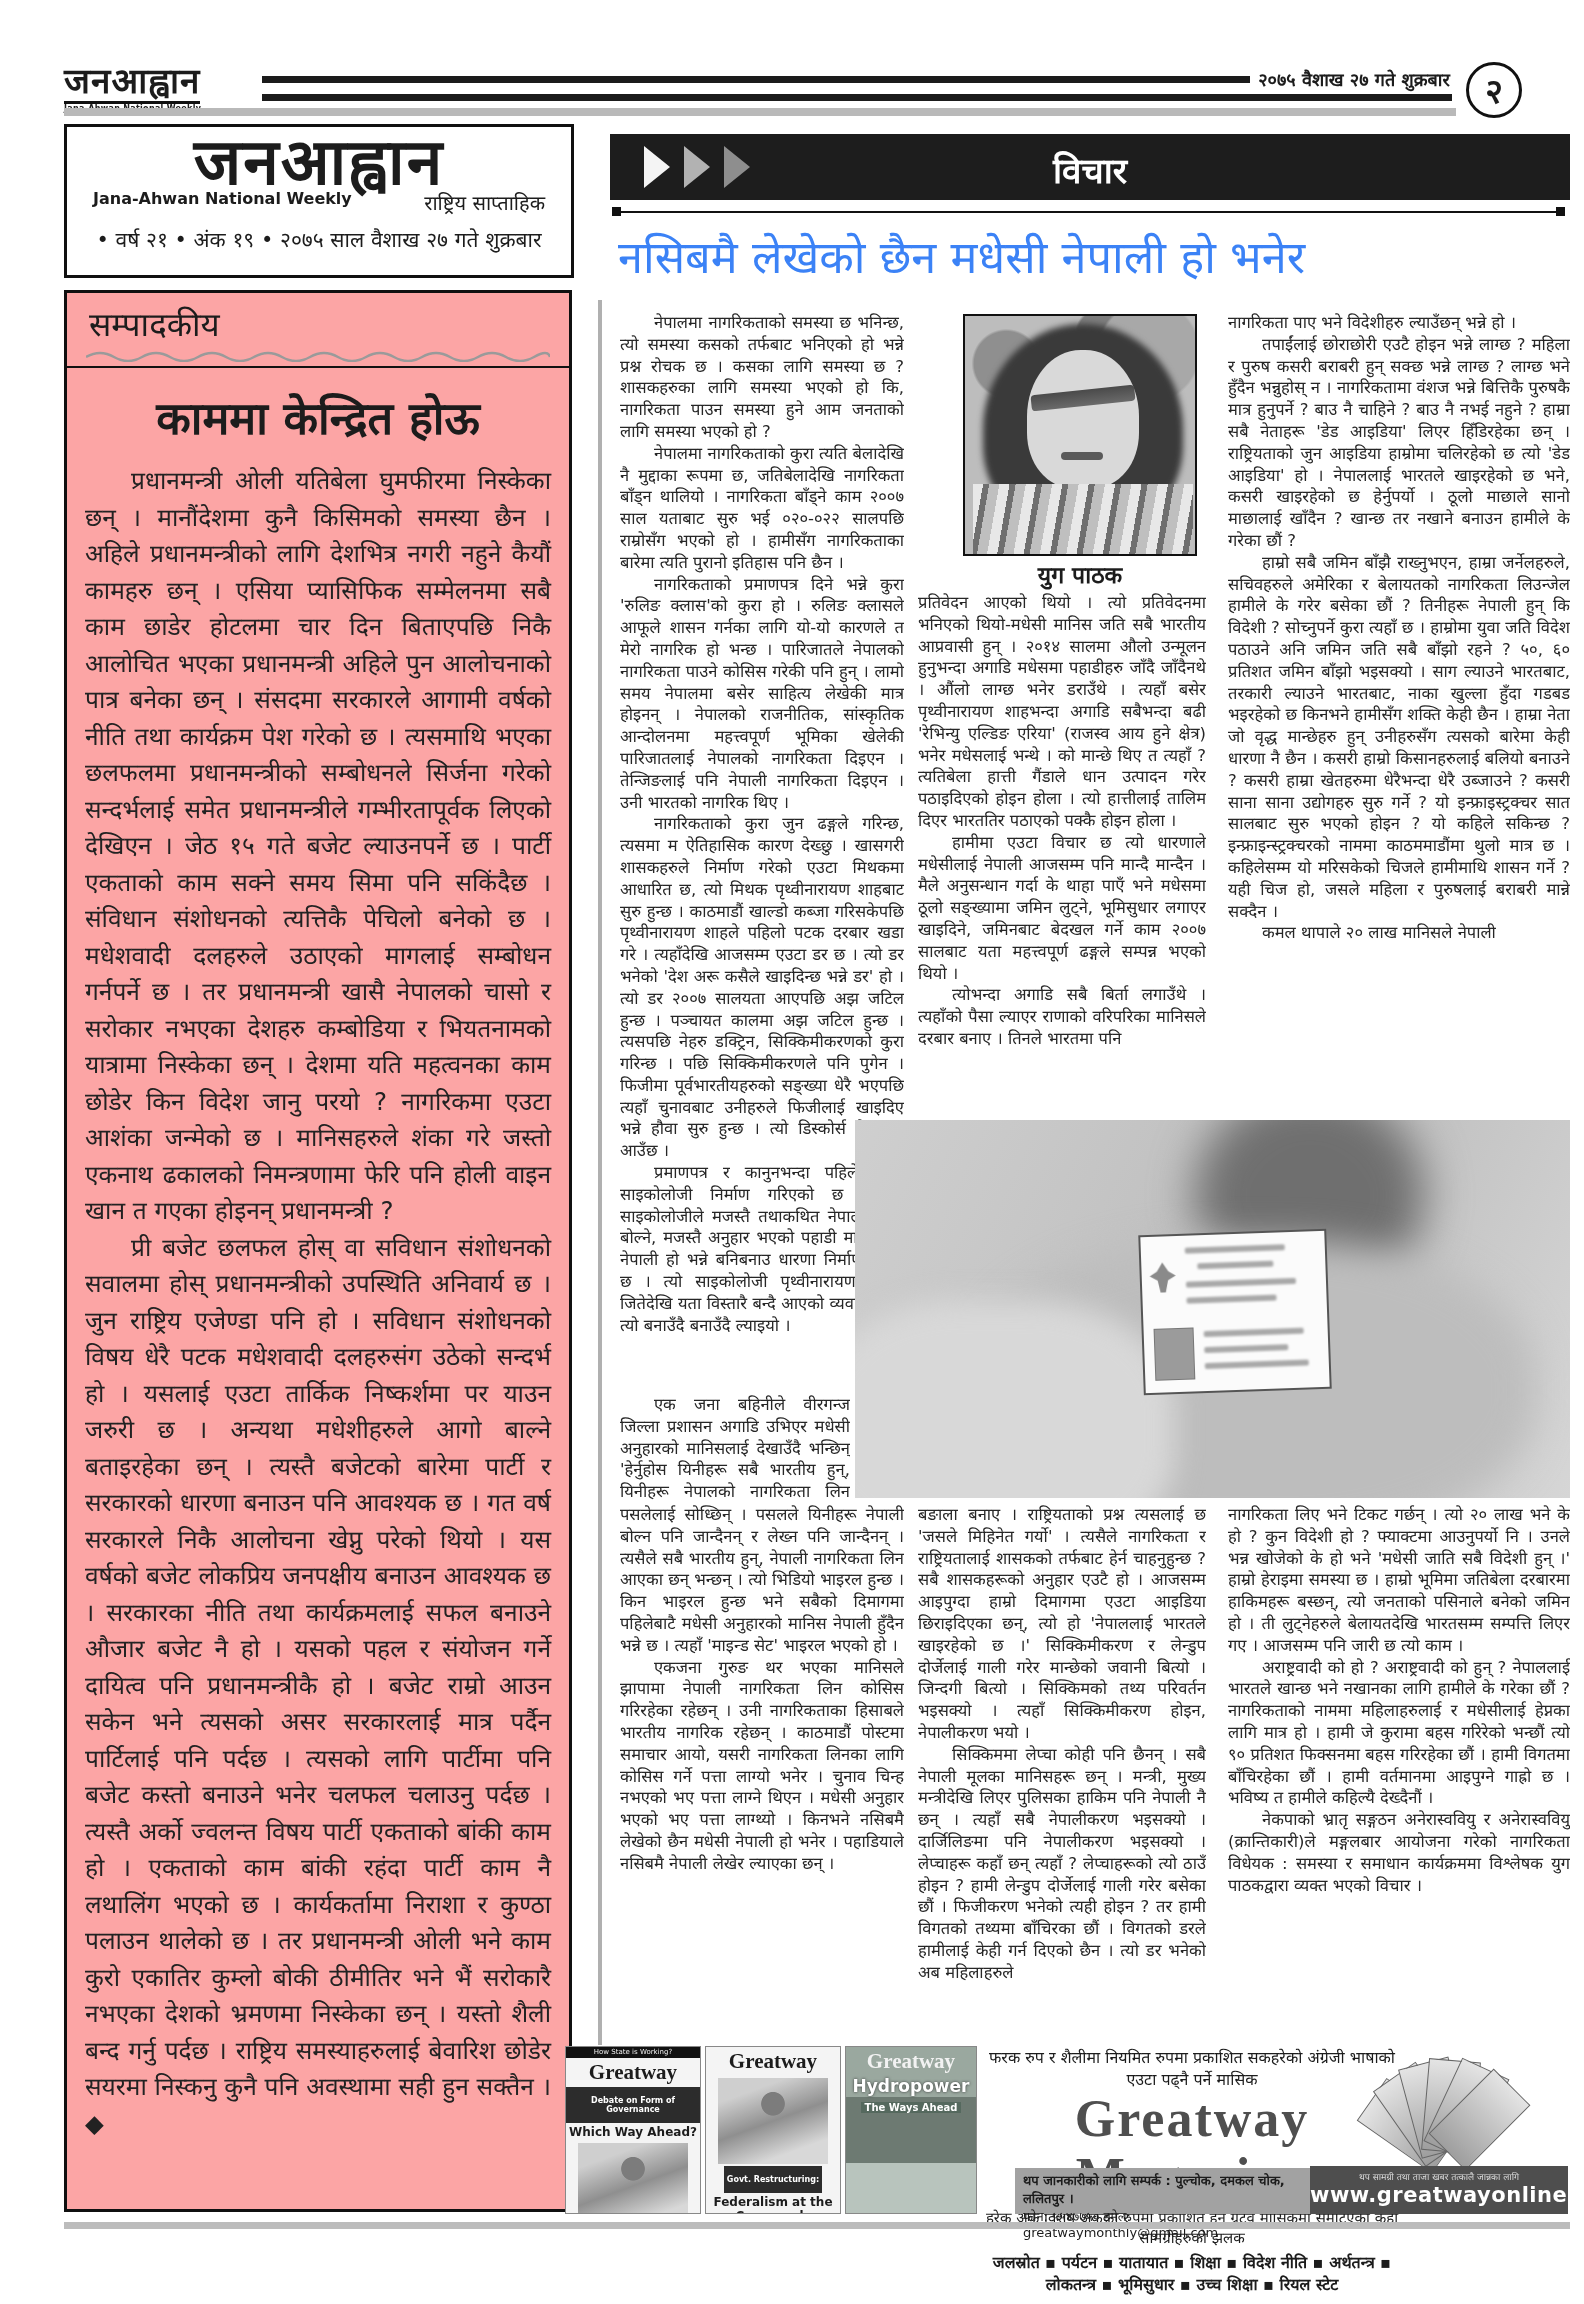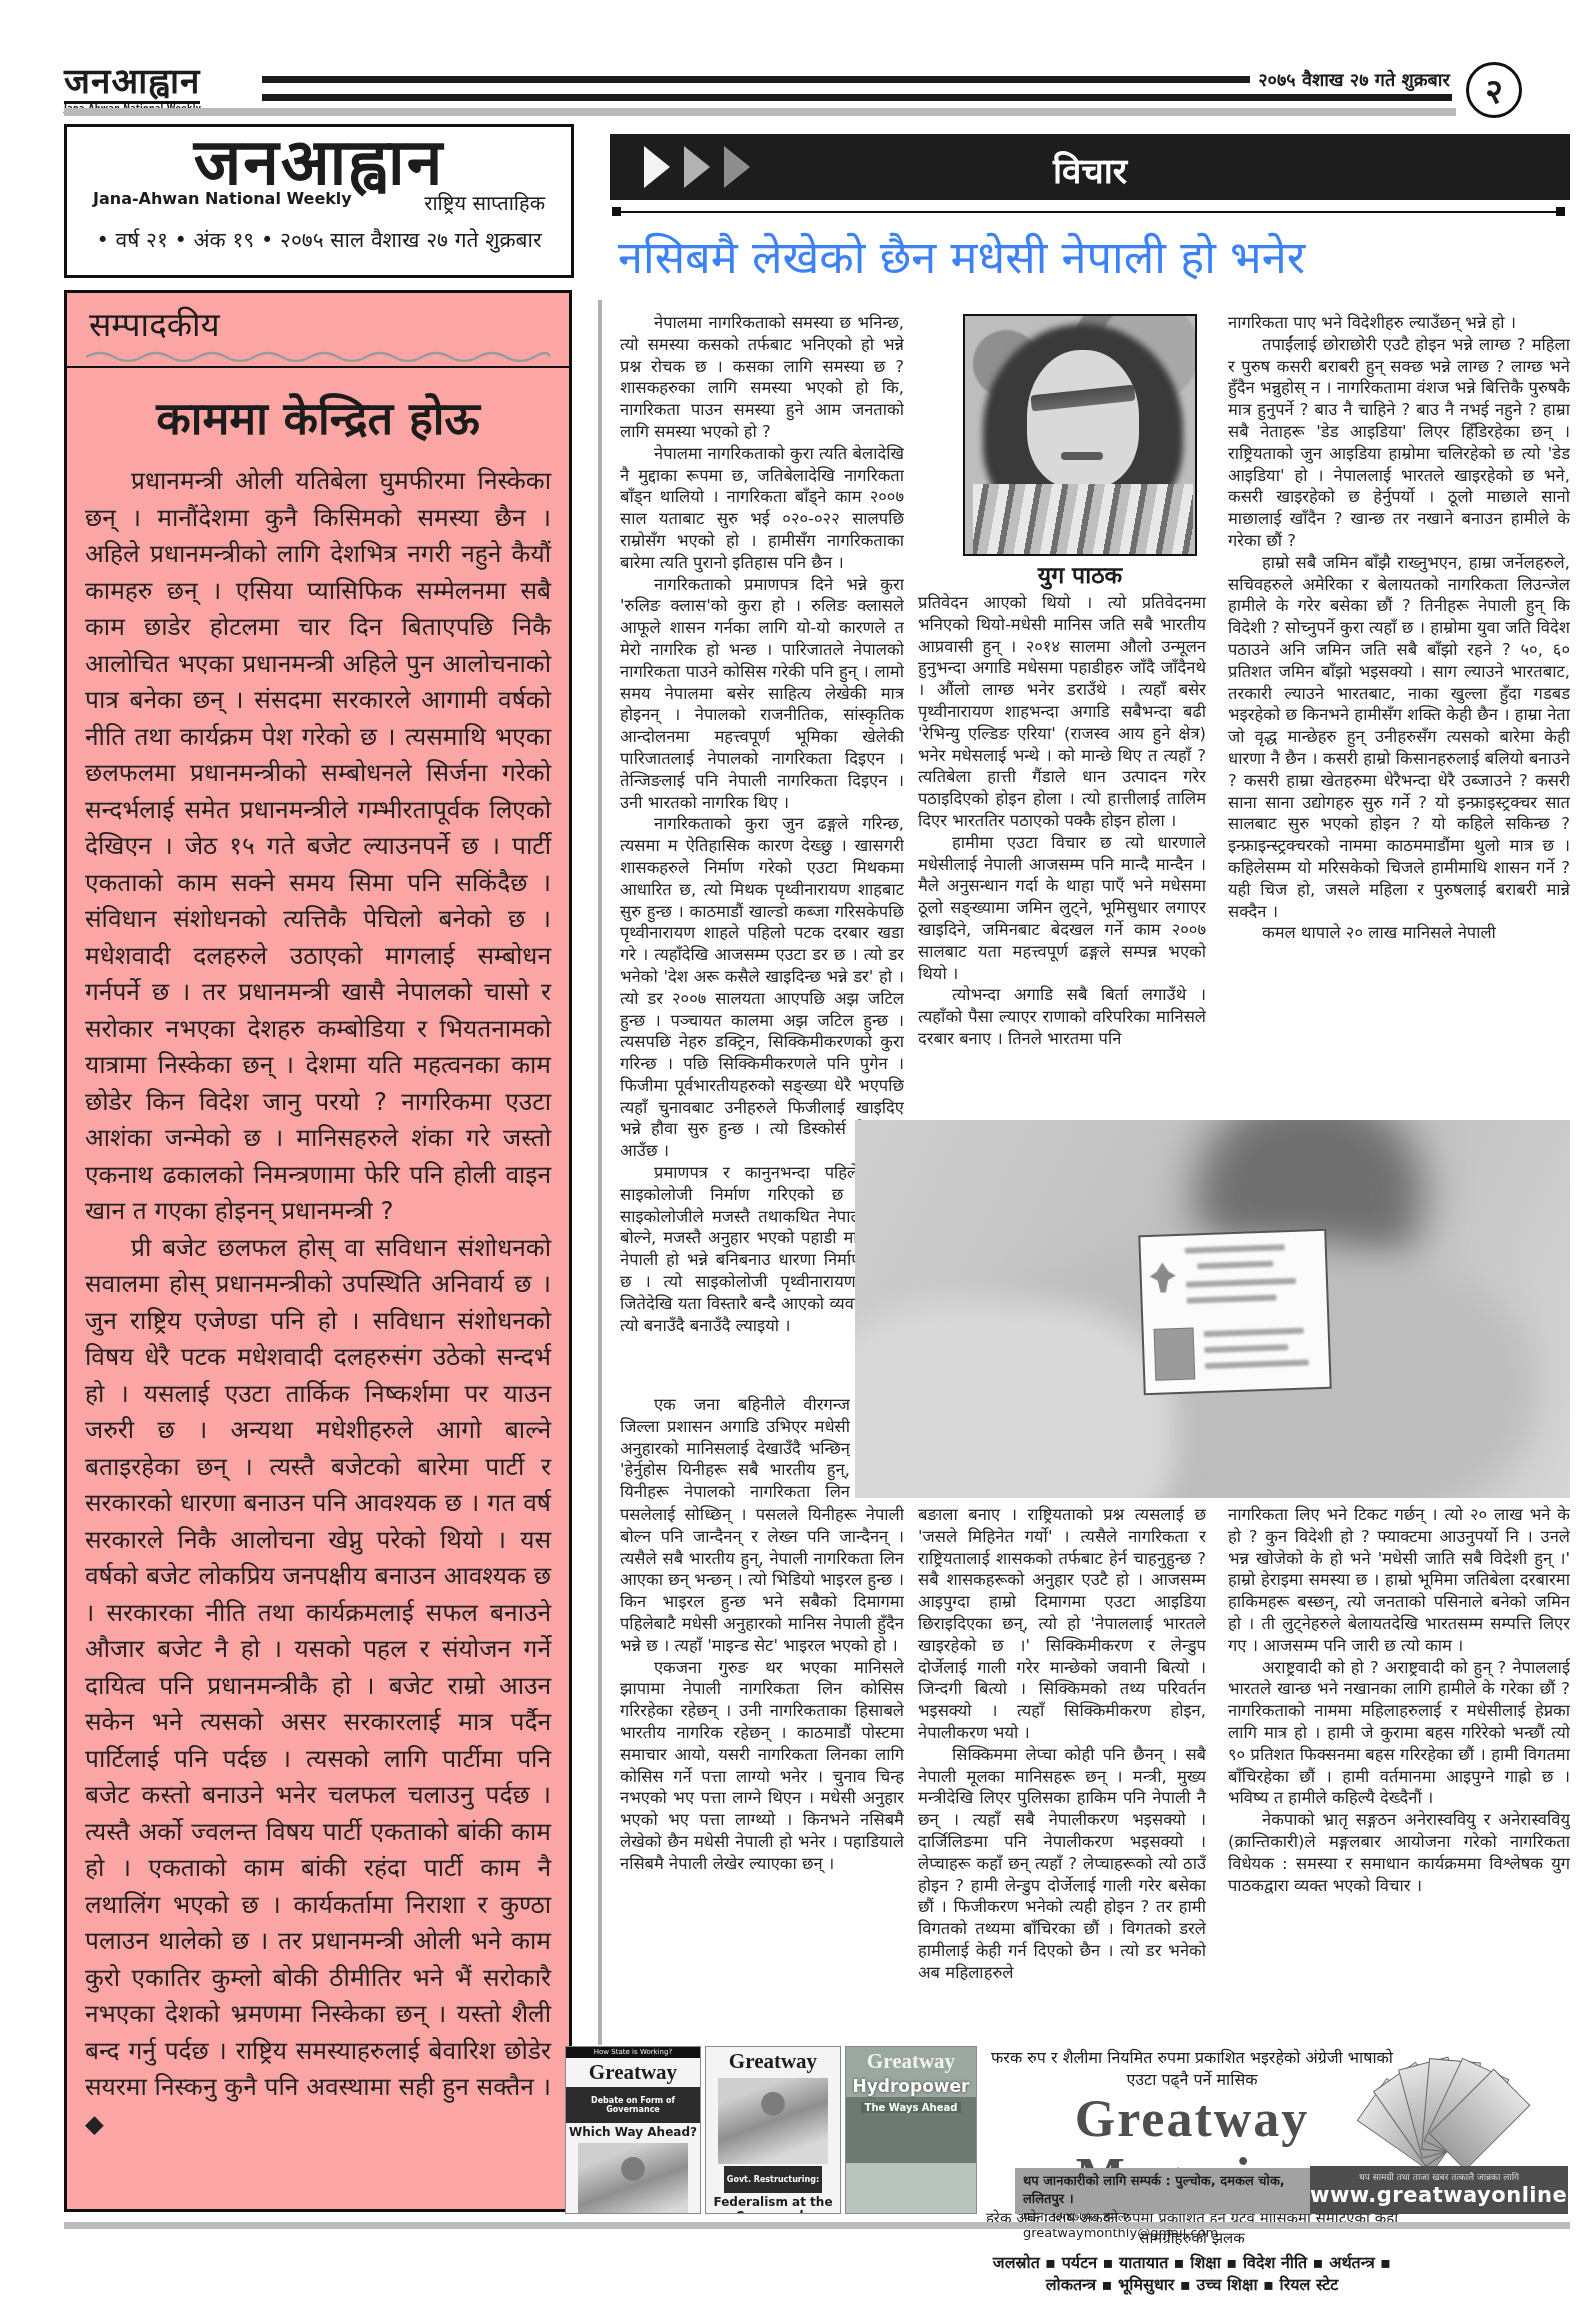--- a/index.html
+++ b/index.html
@@ -239,21 +239,21 @@
       <div class="ckick">Govt. Restructuring:</div>
       <div class="ctitle">Federalism at the Crossroads</div>
     </div>
     <div class="cover dark" style="left:280px; width:132px;">
       <div class="cbrand">Greatway</div>
       <div class="ctitle">Hydropower</div>
       <div class="csub">The Ways Ahead</div>
     </div>
 
     <div class="adtext">
-      <div class="tag">फरक रुप र शैलीमा नियमित रुपमा प्रकाशित भइरहेको अंग्रेजी भाषाको एउटा पढ्नै पर्ने मासिक</div>
+      <div class="tag">फरक रुप र शैलीमा नियमित रुपमा प्रकाशित सकहरेको अंग्रेजी भाषाको एउटा पढ्नै पर्ने मासिक</div>
       <div class="title">Greatway Magazine</div>
       <div class="sub">हरेक अंक विशेष अंकको रुपमा प्रकाशित हुने ग्रेटवे मासिकमा समेटिएका केही सामग्रीहरुको झलक</div>
       <div class="topics">जलस्रोत ▪ पर्यटन ▪ यातायात ▪ शिक्षा ▪ विदेश नीति ▪ अर्थतन्त्र ▪ लोकतन्त्र ▪ भूमिसुधार ▪ उच्च शिक्षा ▪ रियल स्टेट</div>
     </div>
 
     <div class="adcontact">
       <div class="l1">थप जानकारीको लागि सम्पर्क :  पुल्चोक, दमकल चोक, ललितपुर ।</div>
       <div class="l2">फोन: ५५४७७५०  इमेल: greatwaymonthly@gmail.com</div>
     </div>
 

